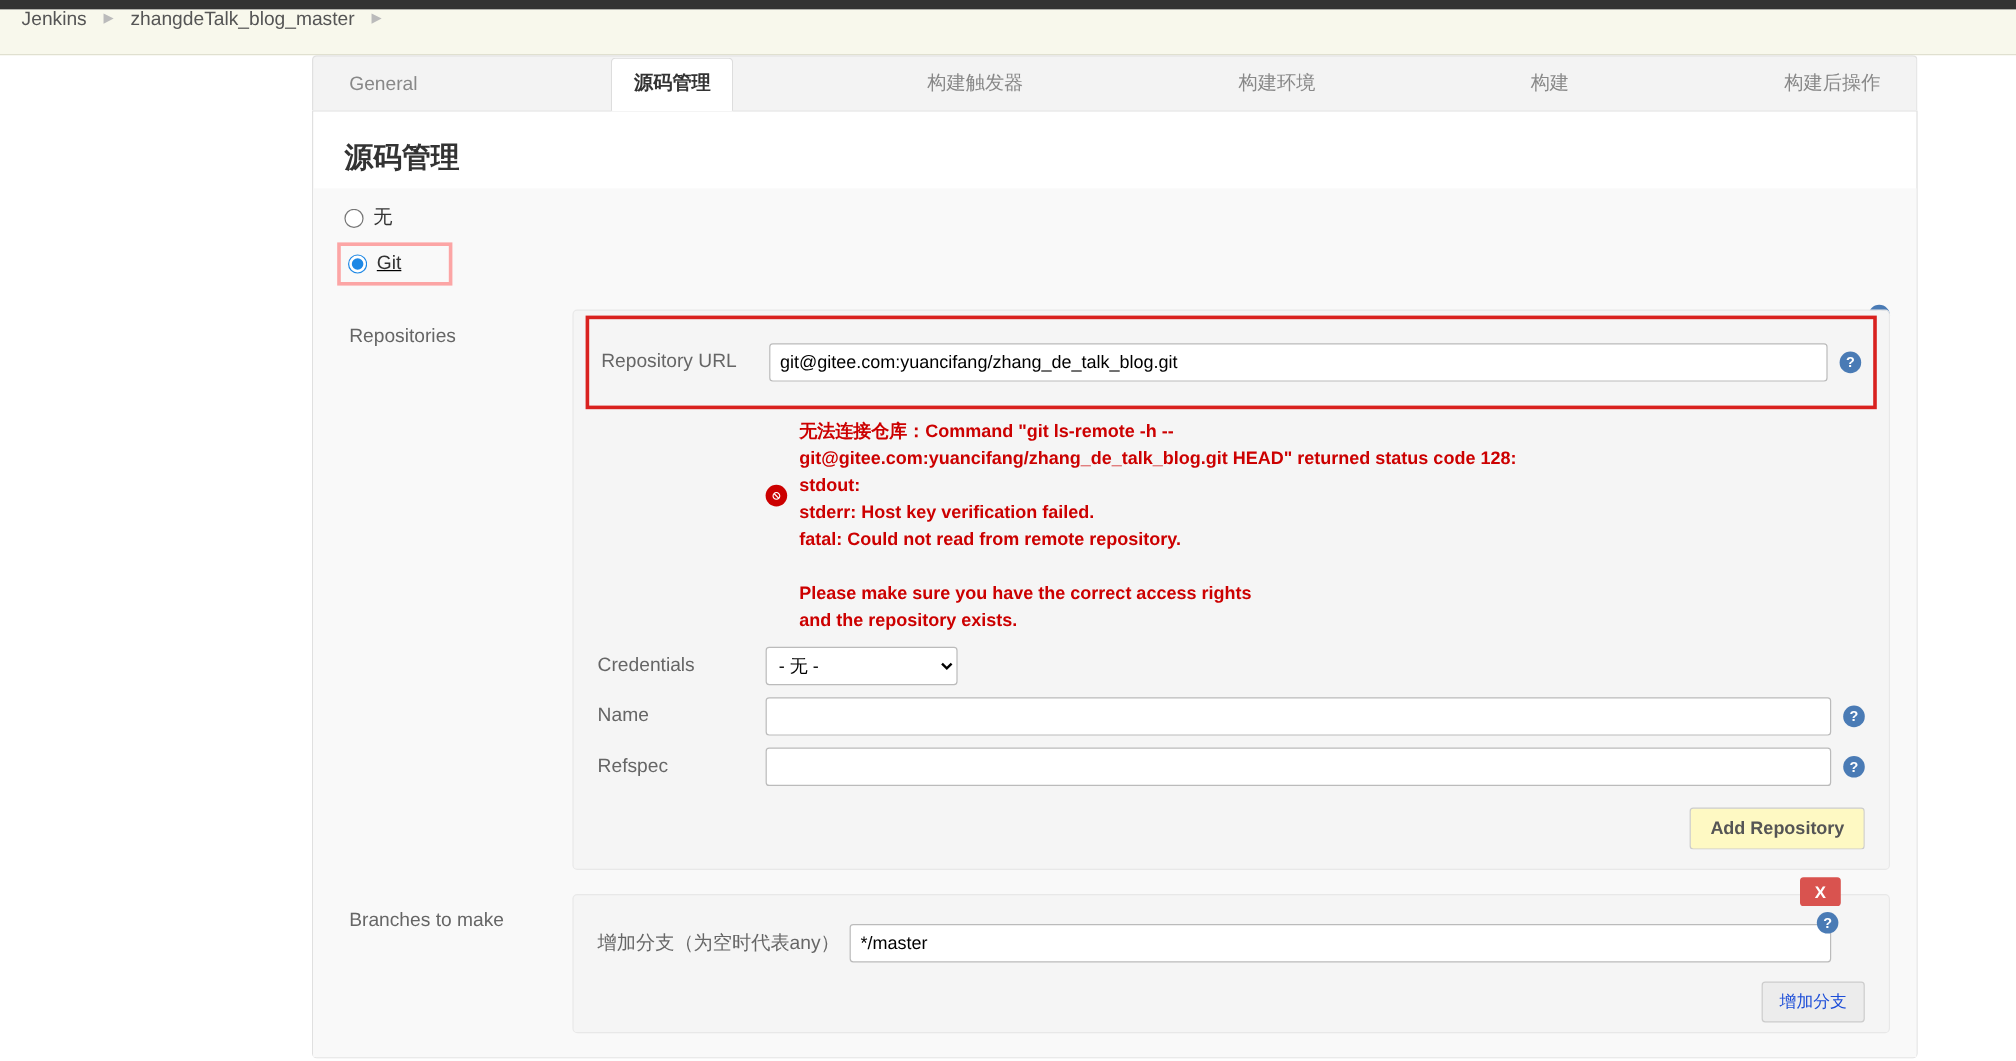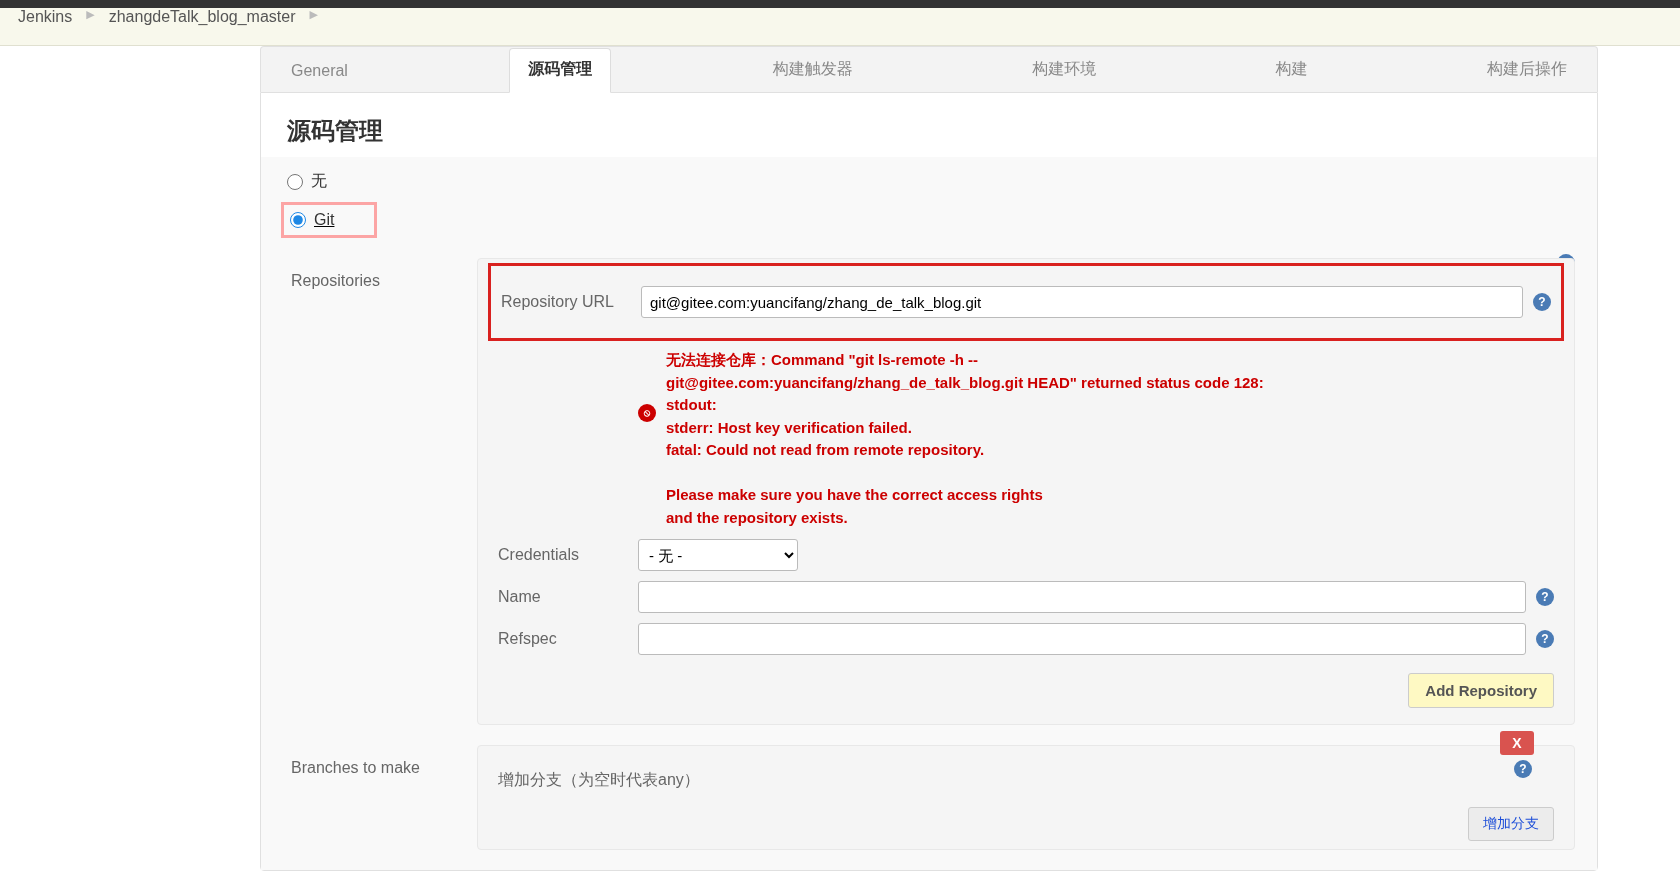--- a/index.html
+++ b/index.html
@@ -152,20 +152,23 @@
       <div class="main-grid">
         <div class="labels-col">
           <div class="side-label">Branches to make</div>
         </div>
         <div class="forms-col">
           <div class="form-block" style="padding-bottom:8px">
             <button class="delete-btn">X</button>
             <span class="help-icon branches-help">?</span>
             <div class="field-row">
               <div class="field-label wide">增加分支（为空时代表any）</div>
+              <div class="field-input">
+                <input type="text" value="*/master" style="">
+              </div>
               <span style="width:28px"></span>
             </div>
             <div class="add-branch-row">
               <button class="add-branch-btn">增加分支</button>
             </div>
           </div>
         </div>
       </div>
       </div>
 

